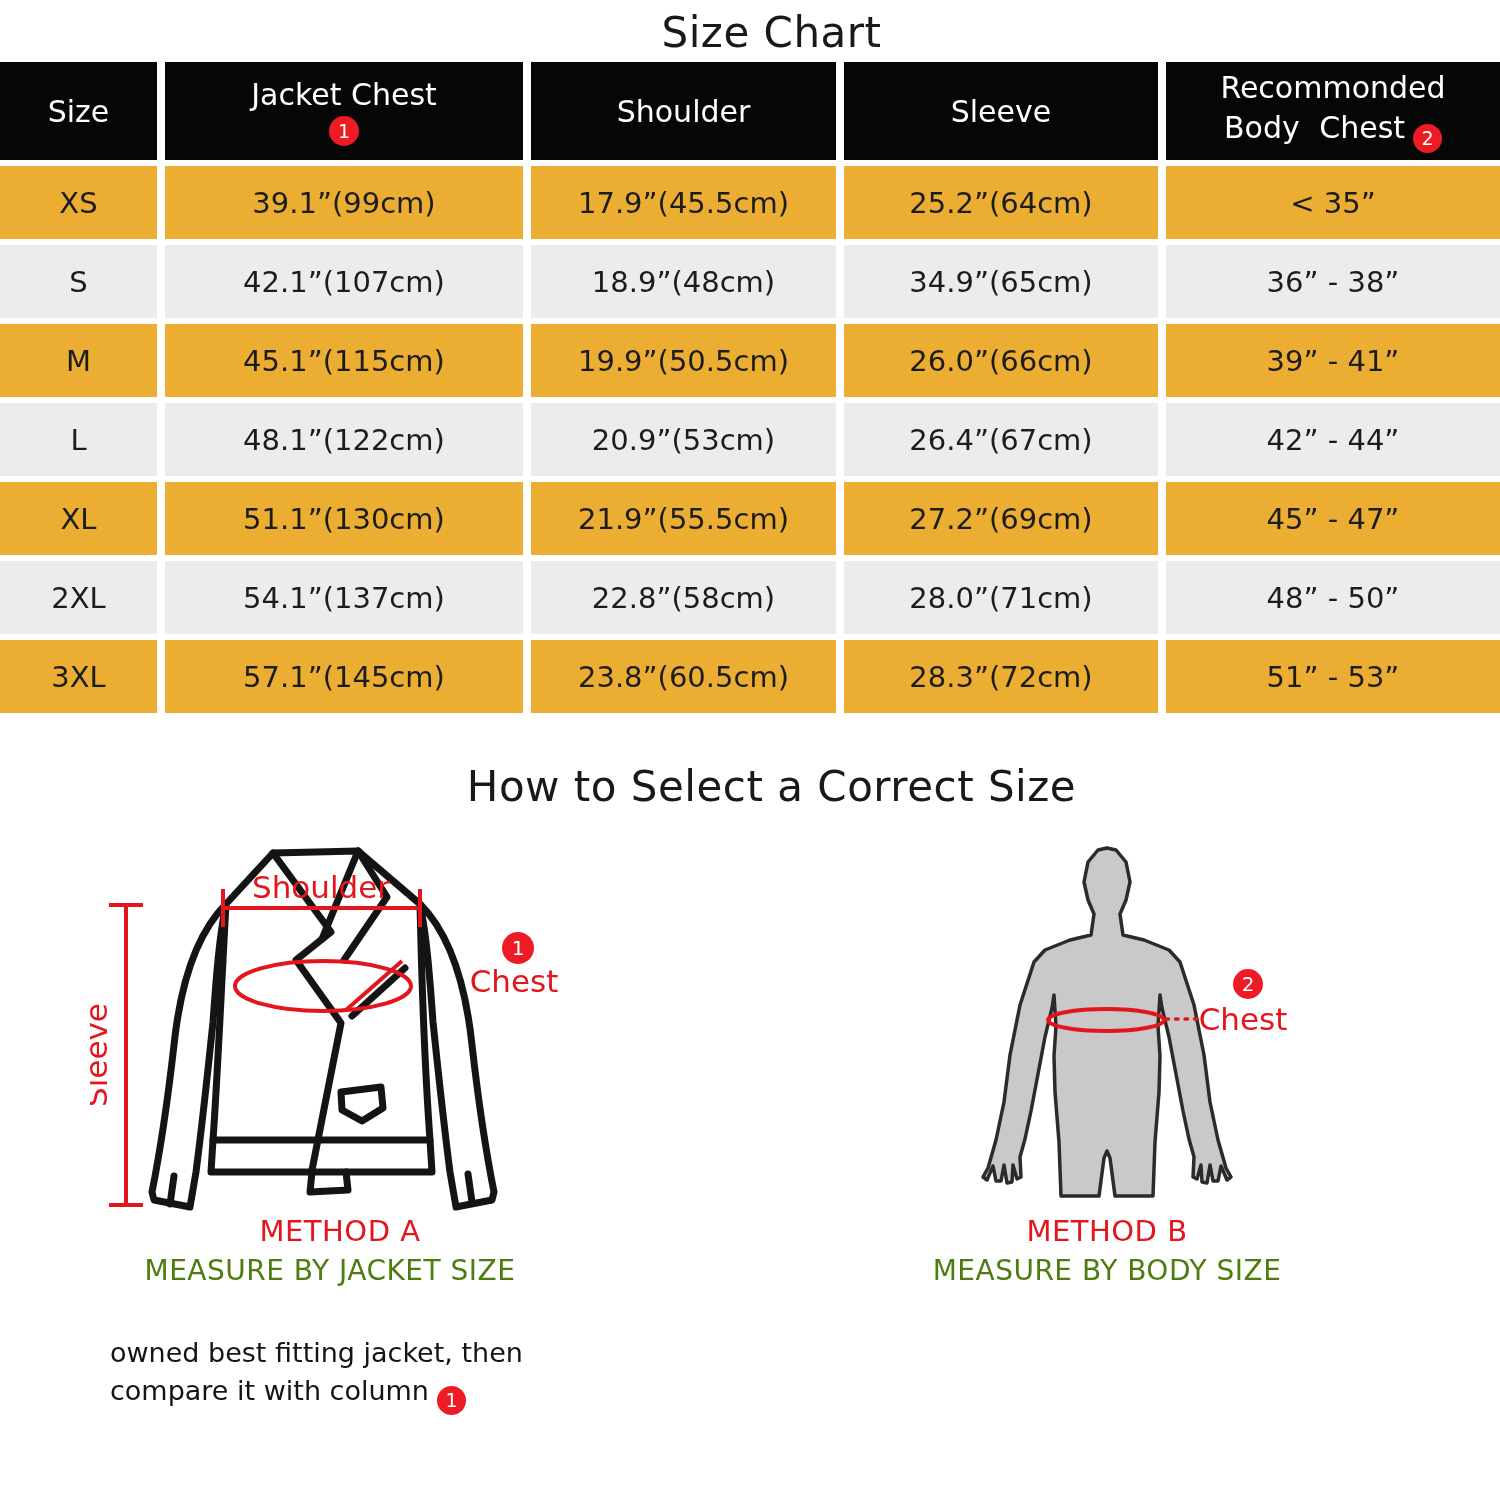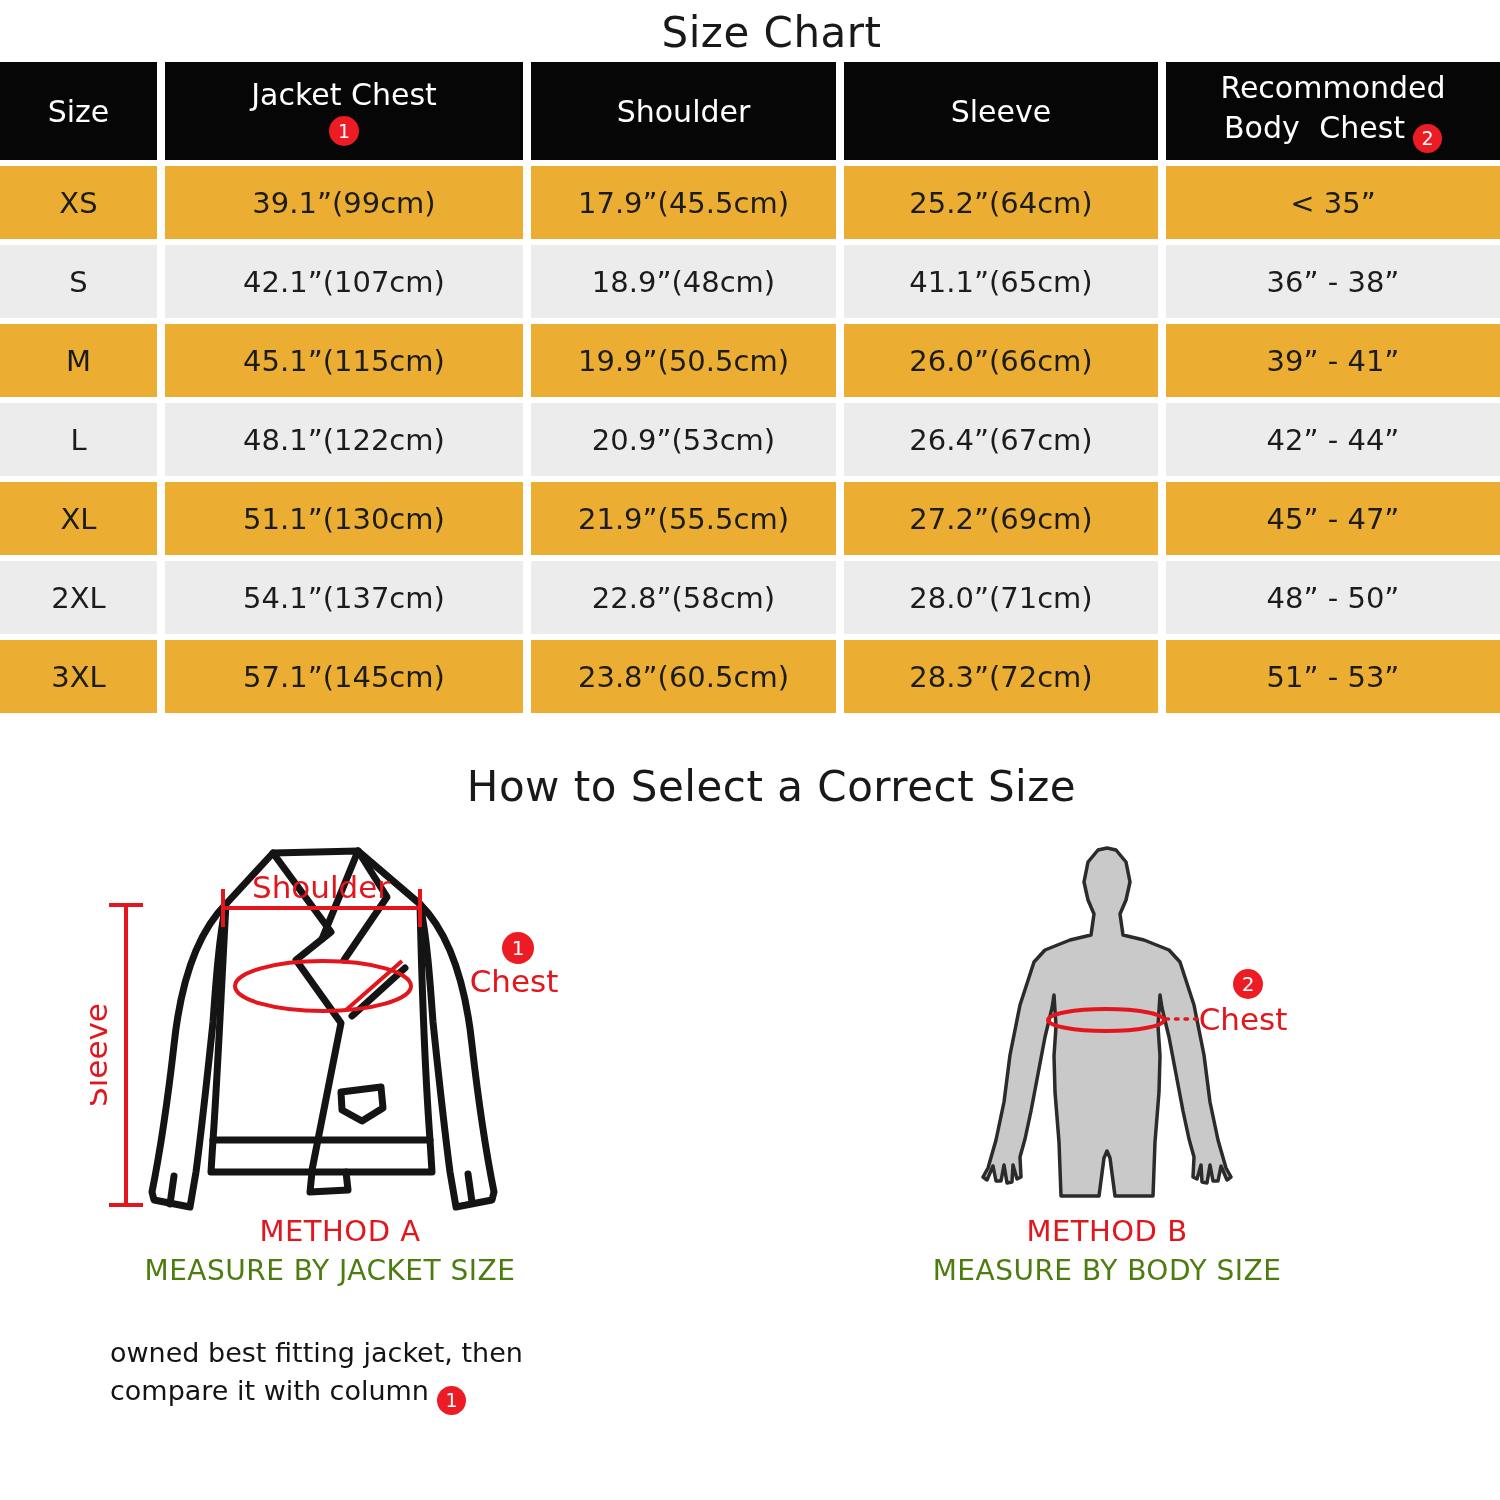--- a/index.html
+++ b/index.html
@@ -112,21 +112,21 @@
         <td>XS</td>
         <td>39.1”(99cm)</td>
         <td>17.9”(45.5cm)</td>
         <td>25.2”(64cm)</td>
         <td>&lt; 35”</td>
       </tr>
       <tr>
         <td>S</td>
         <td>42.1”(107cm)</td>
         <td>18.9”(48cm)</td>
-        <td>41.1”(65cm)</td>
+        <td>34.9”(65cm)</td>
         <td>36” - 38”</td>
       </tr>
       <tr>
         <td>M</td>
         <td>45.1”(115cm)</td>
         <td>19.9”(50.5cm)</td>
         <td>26.0”(66cm)</td>
         <td>39” - 41”</td>
       </tr>
       <tr>

